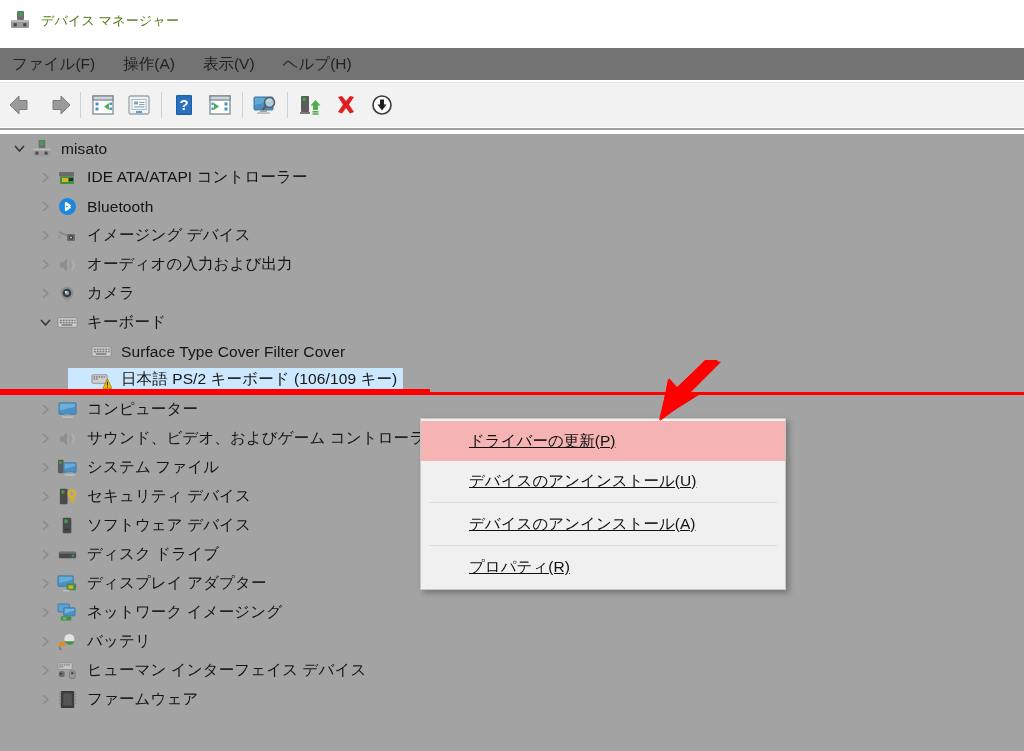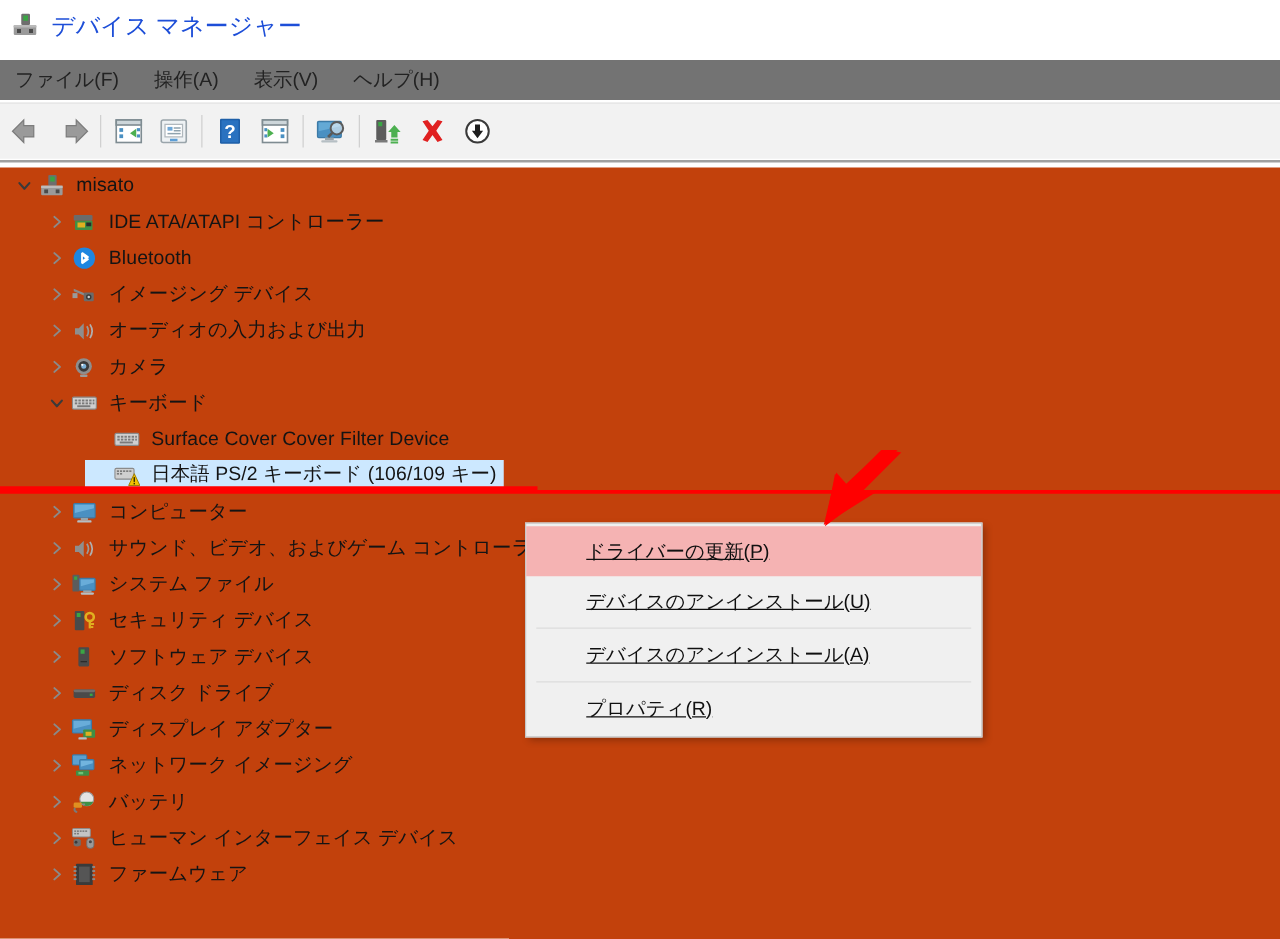--- a/index.html
+++ b/index.html
@@ -30,25 +30,24 @@
     padding-left: 9px;
   }
   .titlebar .title-icon {
     width: 22px; height: 22px;
     margin-right: 10px;
     flex: 0 0 auto;
     position: relative;
     top: -1px;
   }
   .titlebar .title-text {
-    font-size: 19px;
-    color: #1d4ed8;
+    font-size: 13px;
+    color: #4d7c0f;
     letter-spacing: 0.2px;
     white-space: nowrap;
-    font-family: Liberation Serif, serif;
   }
 
   
   .menubar {
     position: absolute;
     left: 0; top: 48px;
     width: 1024px; height: 32px;
     background: #737373;
     display: flex;
     align-items: center;
@@ -94,21 +93,21 @@
     width: 1024px; height: 2px;
     background: #a0a0a0;
   }
 
   
   .tree {
     position: absolute;
     left: 0; top: 134px;
     width: 1024px;
     height: 617px;
-    background: #c2410c;
+    background: #a3a3a3;
     overflow: hidden;
   }
   .tree-row {
     position: relative;
     height: 29px;
     display: flex;
     align-items: center;
     white-space: nowrap;
     cursor: default;
   }
@@ -487,21 +486,21 @@
               <rect x="3" y="10.4" width="2" height="1.6"></rect>
                 <rect x="6" y="10.4" width="2" height="1.6"></rect>
               <rect x="9" y="10.4" width="2" height="1.6"></rect>
                 <rect x="12" y="10.4" width="2" height="1.6"></rect>
               <rect x="15" y="10.4" width="2" height="1.6"></rect>
                 <rect x="18" y="10.4" width="1.4" height="1.6"></rect>
               <rect x="5" y="12.8" width="11" height="1.6"></rect>
             </g>
           </svg>
         </span>
-        <span class="node-label">Surface Cover Cover Filter Device</span>
+        <span class="node-label">Surface Type Cover Filter Cover</span>
       </div>
     </div>
 
     <div class="tree-row lvl2 selected">
       <div class="row-inner">
         <span class="twisty empty"></span>
         <span class="node-icon">
           <svg width="21" height="21" viewBox="0 0 22 22">
             <rect x="1" y="6" width="16" height="9" rx="1.2" fill="#cfcfcf" stroke="#8a8a8a" stroke-width="0.9"></rect>
             <g fill="#7a7a7a">

